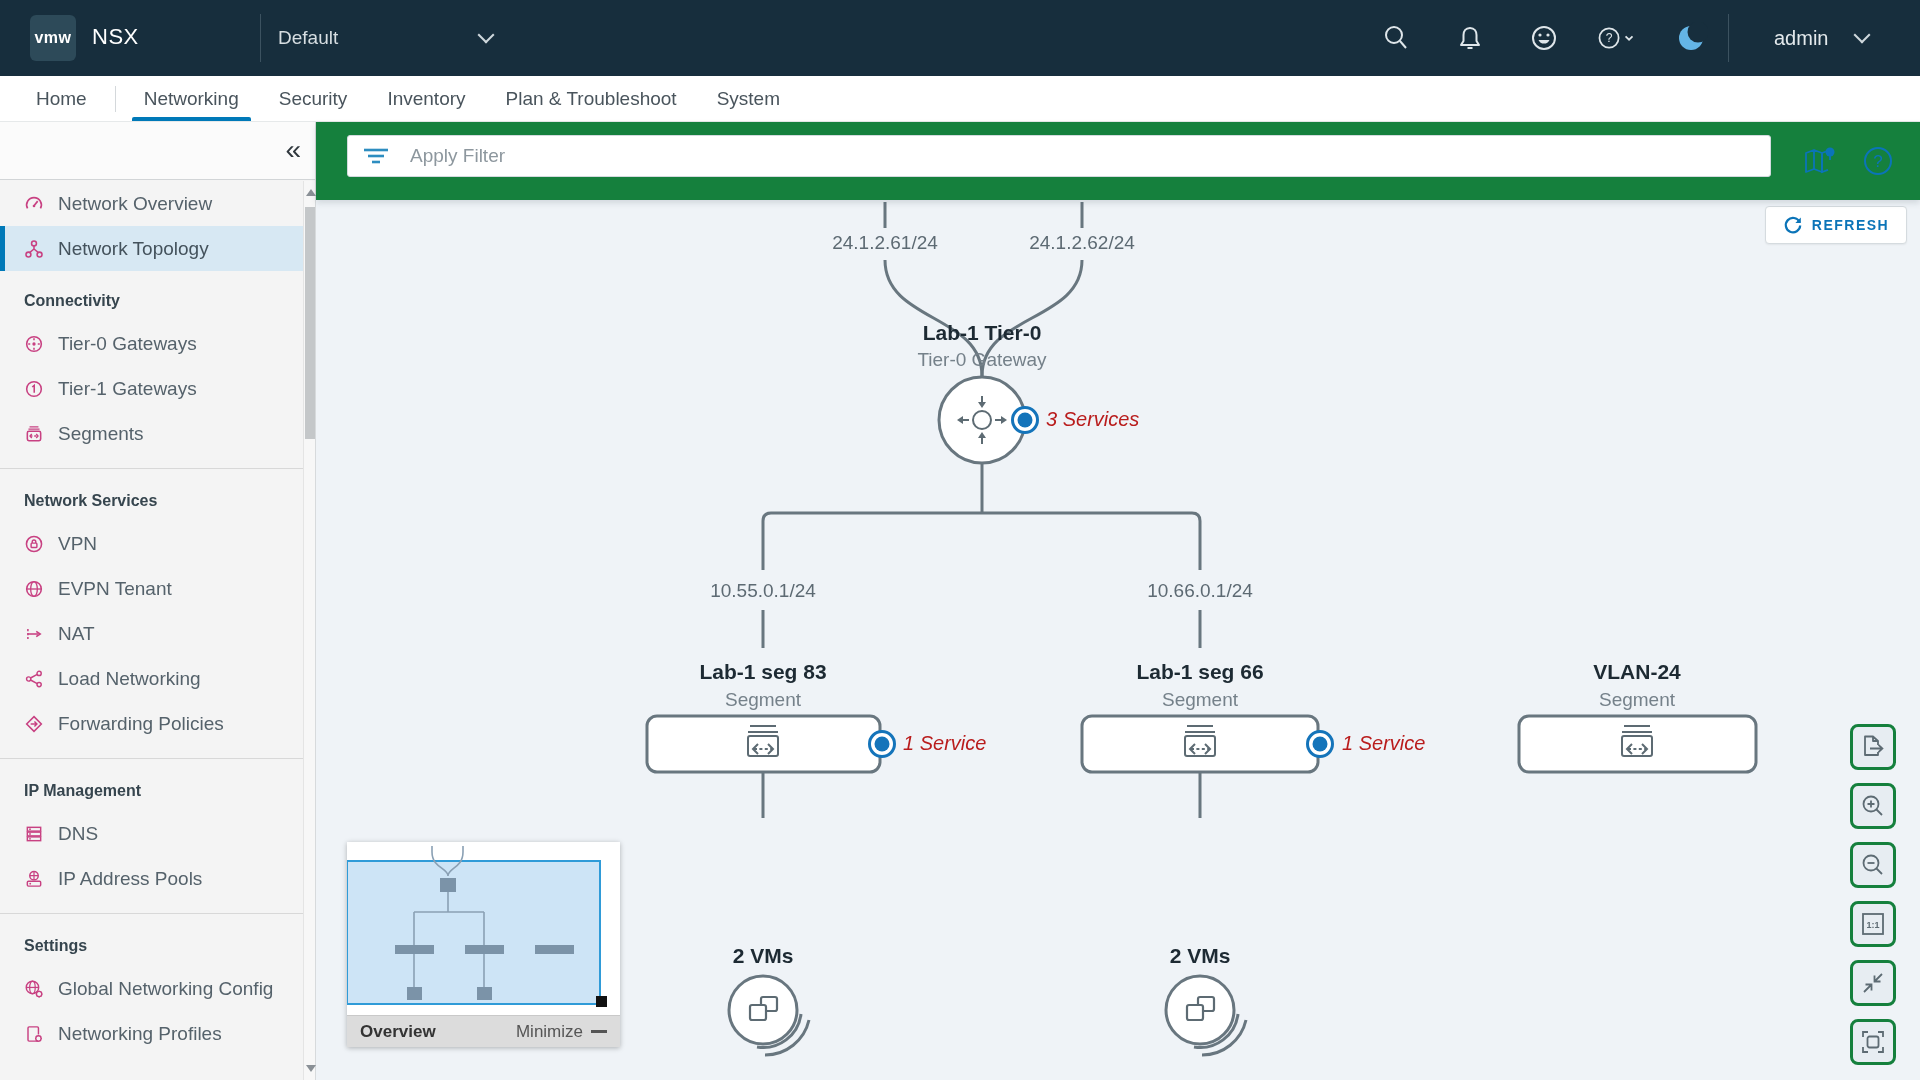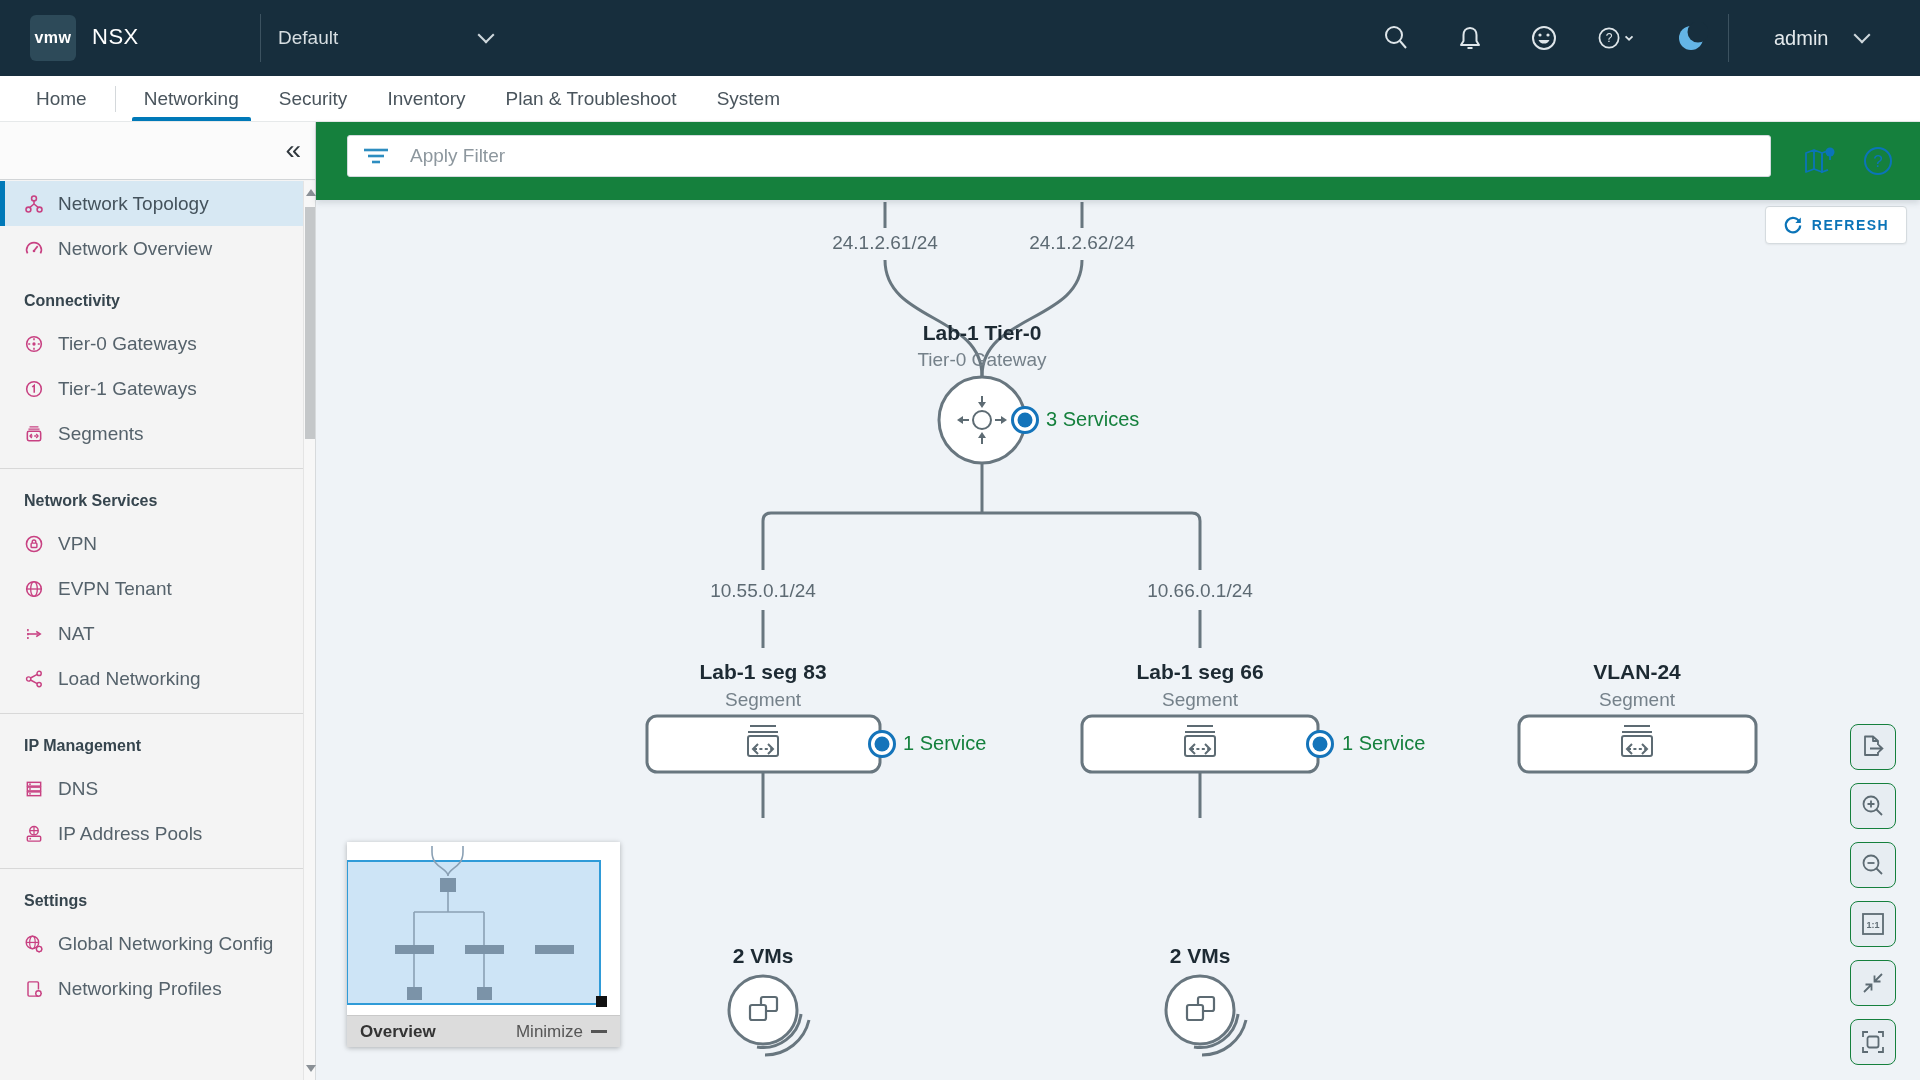--- a/index.html
+++ b/index.html
@@ -51,28 +51,28 @@
   .filter-icon { position:absolute; left:47px; top:25px; }
   .fi-btn { position:absolute; top:19px; width:40px; height:40px; display:flex; align-items:center; justify-content:center; cursor:pointer; }
 
   .canvas { position:absolute; left:0; top:78px; right:0; bottom:0; background:#eff3f7; }
   .topo-svg { position:absolute; left:0; top:0; }
 
   .lbl { position:absolute; transform:translateX(-50%); white-space:nowrap; text-align:center; }
   .link-label { font-size:19px; color:#5d6a73; }
   .node-title { font-size:21px; font-weight:bold; color:#1d2a33; }
   .node-sub { font-size:19px; color:#75818a; }
-  .svc-label { position:absolute; white-space:nowrap; font-size:20px; color:#15803d; cursor:pointer; }
+  .svc-label { position:absolute; white-space:nowrap; font-size:20px; color:#b91c1c; cursor:pointer;font-style:italic; }
   .vm-label { font-size:21px; font-weight:bold; color:#1d2a33; }
 
   .refresh-btn { position:absolute; left:1449px; top:6px; width:142px; height:38px; background:#fff; border:1px solid #d5dbdf; border-radius:4px;
                  display:flex; align-items:center; justify-content:center; gap:9px; cursor:pointer;
                  font-size:14px; font-weight:bold; letter-spacing:1.5px; color:#0b74b8; box-shadow:0 1px 2px rgba(0,0,0,.06); }
 
-  .tool-btn { position:absolute; left:1534px; width:46px; height:46px; background:#e7edf2; border:1px solid #15803d; border-radius:8px;
+  .tool-btn { position:absolute; left:1534px; width:46px; height:46px; background:#e7edf2; border:3px solid #15803d; border-radius:8px;
               display:flex; align-items:center; justify-content:center; cursor:pointer; }
 
   
   .minimap { position:absolute; left:31px; top:642px; width:273px; height:205px; background:#fff; box-shadow:0 1px 5px rgba(0,0,0,.28); }
   .mm-footer { position:absolute; left:0; bottom:0; width:273px; height:32px; background:#dcdcdc; border-top:1px solid #c9c9c9;
                display:flex; align-items:center; justify-content:space-between; padding:0 13px; }
   .mm-title { font-size:17px; font-weight:bold; color:#333; }
   .mm-min { font-size:17px; color:#555; display:flex; align-items:center; gap:8px; cursor:pointer; }
   .mm-dash { display:inline-block; width:16px; height:3px; background:#555; }
 </style>
@@ -152,37 +152,37 @@
       <span>System</span>
     </div>
 </div>
 
 <div class="sidebar">
   <div class="side-head">
     <span class="collapse-btn">«</span>
   </div>
   <div class="side-list">
 
+    <div class="side-item">
+      <svg class="sicon" viewBox="0 0 18 18">
+        <path d="M3.2 13 A6.6 6.6 0 1 1 14.8 13" fill="none" stroke="#c84182" stroke-width="1.5"></path>
+        <line x1="9" y1="10.5" x2="12.3" y2="6.4" stroke="#c84182" stroke-width="1.5"></line>
+        <circle cx="9" cy="10.8" r="1.2" fill="#c84182"></circle>
+      </svg>
+      <span>Network Overview</span>
+    </div>
     <div class="side-item active">
       <svg class="sicon" viewBox="0 0 18 18">
         <circle cx="9" cy="4" r="2.2" fill="none" stroke="#c84182" stroke-width="1.4"></circle>
         <circle cx="4" cy="14" r="2.2" fill="none" stroke="#c84182" stroke-width="1.4"></circle>
         <circle cx="14" cy="14" r="2.2" fill="none" stroke="#c84182" stroke-width="1.4"></circle>
         <path d="M9 6.2 V9 M9 9 L5 12.2 M9 9 L13 12.2" fill="none" stroke="#c84182" stroke-width="1.4"></path>
       </svg>
       <span>Network Topology</span>
     </div>
-    <div class="side-item">
-      <svg class="sicon" viewBox="0 0 18 18">
-        <path d="M3.2 13 A6.6 6.6 0 1 1 14.8 13" fill="none" stroke="#c84182" stroke-width="1.5"></path>
-        <line x1="9" y1="10.5" x2="12.3" y2="6.4" stroke="#c84182" stroke-width="1.5"></line>
-        <circle cx="9" cy="10.8" r="1.2" fill="#c84182"></circle>
-      </svg>
-      <span>Network Overview</span>
-    </div>
 
     <div class="side-sec">Connectivity</div>
     <div class="side-item">
       <svg class="sicon" viewBox="0 0 18 18">
         <circle cx="9" cy="9" r="6.6" fill="none" stroke="#c84182" stroke-width="1.4"></circle>
         <circle cx="9" cy="9" r="1.5" fill="#c84182"></circle>
         <path d="M9 3.8 V5.6 M9 12.4 V14.2 M3.8 9 H5.6 M12.4 9 H14.2" stroke="#c84182" stroke-width="1.4"></path>
       </svg>
       <span>Tier-0 Gateways</span>
     </div>
@@ -230,20 +230,27 @@
       <span>NAT</span>
     </div>
     <div class="side-item">
       <svg class="sicon" viewBox="0 0 18 18">
         <circle cx="4.2" cy="9" r="1.9" fill="none" stroke="#c84182" stroke-width="1.3"></circle>
         <circle cx="13.6" cy="4" r="1.9" fill="none" stroke="#c84182" stroke-width="1.3"></circle>
         <circle cx="13.6" cy="14" r="1.9" fill="none" stroke="#c84182" stroke-width="1.3"></circle>
         <path d="M5.9 8.1 L11.9 4.8 M5.9 9.9 L11.9 13.2" stroke="#c84182" stroke-width="1.3"></path>
       </svg>
       <span>Load Networking</span>
+    </div>
+    <div class="side-item">
+      <svg class="sicon" viewBox="0 0 18 18">
+        <path d="M9 2.4 L15.6 9 L9 15.6 L2.4 9 Z" fill="none" stroke="#c84182" stroke-width="1.4"></path>
+        <path d="M6 9 H11 M9.4 6.8 L11.6 9 L9.4 11.2" fill="none" stroke="#c84182" stroke-width="1.3"></path>
+      </svg>
+      <span>Forwarding Policies</span>
     </div>
 
     <div class="side-div"></div>
     <div class="side-sec">IP Management</div>
     <div class="side-item">
       <svg class="sicon" viewBox="0 0 18 18">
         <rect x="3" y="3" width="12" height="3.4" fill="none" stroke="#c84182" stroke-width="1.3"></rect>
         <rect x="3" y="7.3" width="12" height="3.4" fill="none" stroke="#c84182" stroke-width="1.3"></rect>
         <rect x="3" y="11.6" width="12" height="3.4" fill="none" stroke="#c84182" stroke-width="1.3"></rect>
         <circle cx="5.4" cy="4.7" r="0.8" fill="#c84182"></circle>

